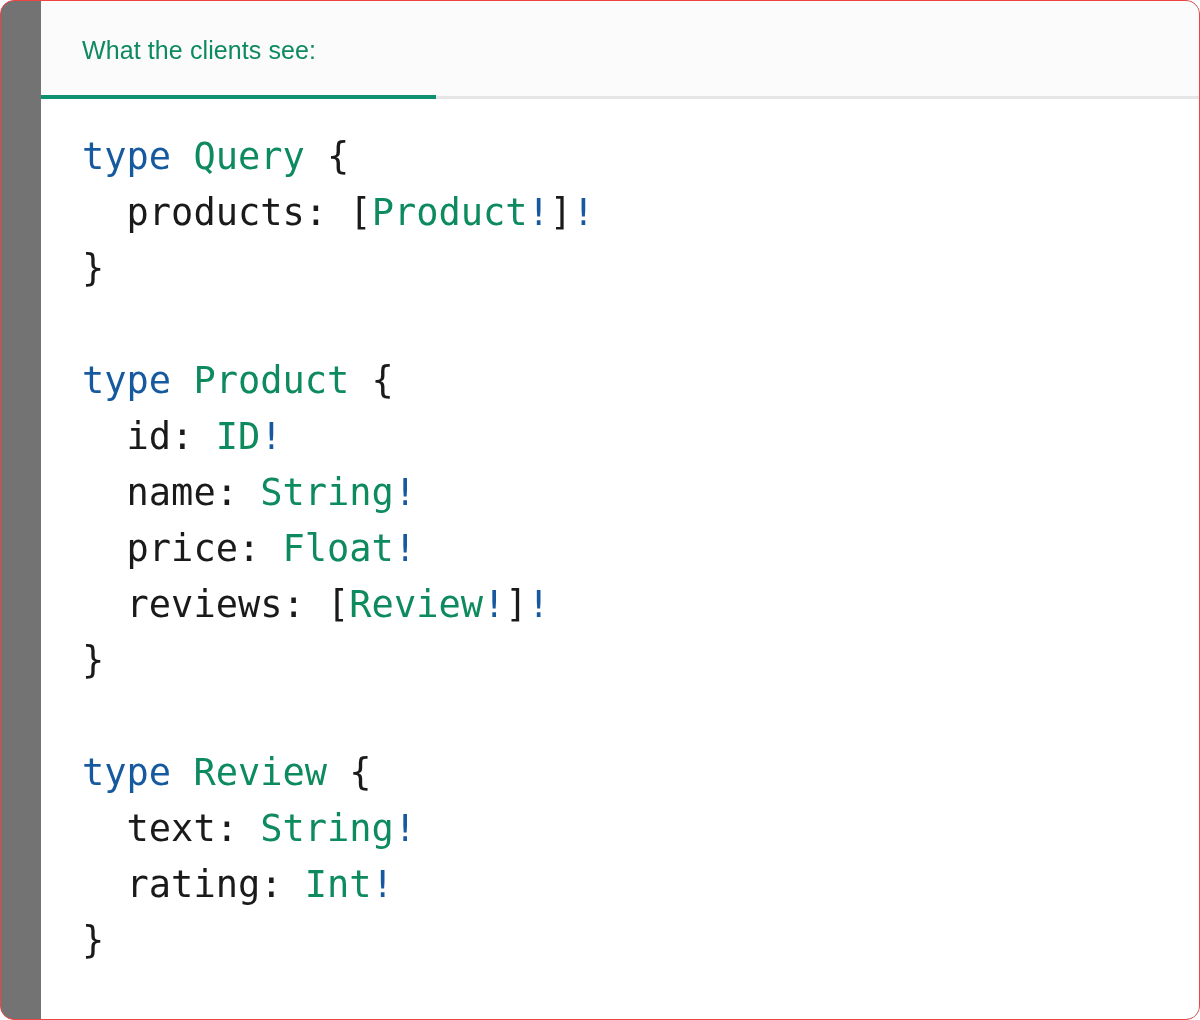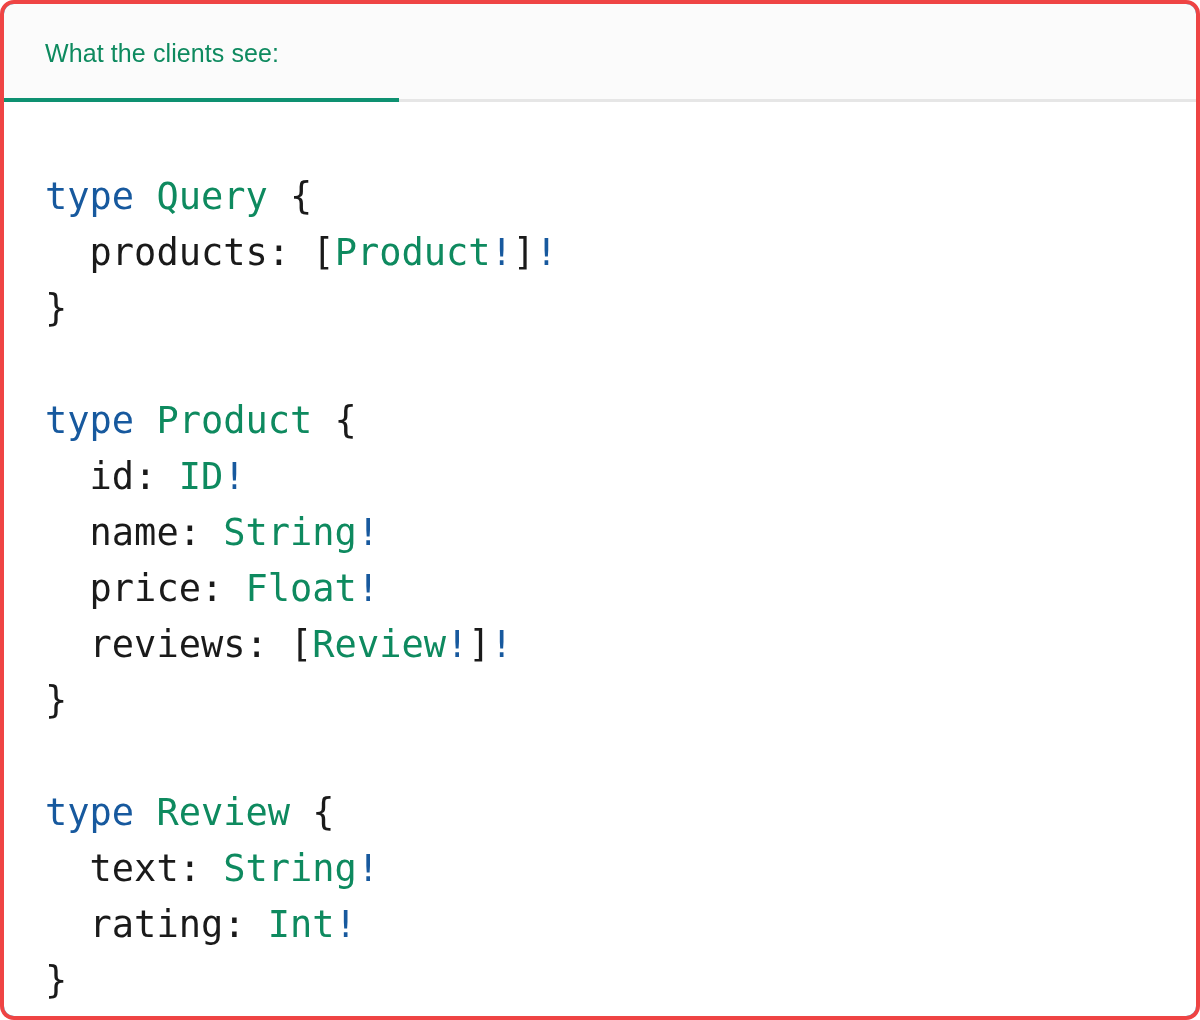--- a/index.html
+++ b/index.html
@@ -13,24 +13,25 @@
     font-family: "Liberation Sans", sans-serif;
     overflow: hidden;
   }
 
   
   .card {
     position: relative;
     box-sizing: border-box;
     width: 1200px;
     height: 1020px;
-    background: #0369a1;
-    border: 4px solid #ef4444;
+    background: #737373;
+    border: 1px solid #ef4444;
     border-radius: 14px;
     overflow: hidden;
+    padding-left: 40px;
   }
 
   
   .tabbar {
     position: relative;
     box-sizing: border-box;
     height: 98px;
     background: #fbfbfb;
     display: flex;
     align-items: center;
@@ -81,21 +82,20 @@
     background: #ffffff;
     height: calc(100% - 98px);
   }
   .code {
     font-family: "DejaVu Sans Mono", "Liberation Mono", monospace;
     font-size: 37px;
     line-height: 56px;
     white-space: pre;
     color: #1a1a1a;
     font-weight: 500;
-    margin-top: 37px;
   }
   .code .ln {
     display: block;
     height: 56px;
   }
   .code .ln.blank {
     height: 56px;
   }
 
   

